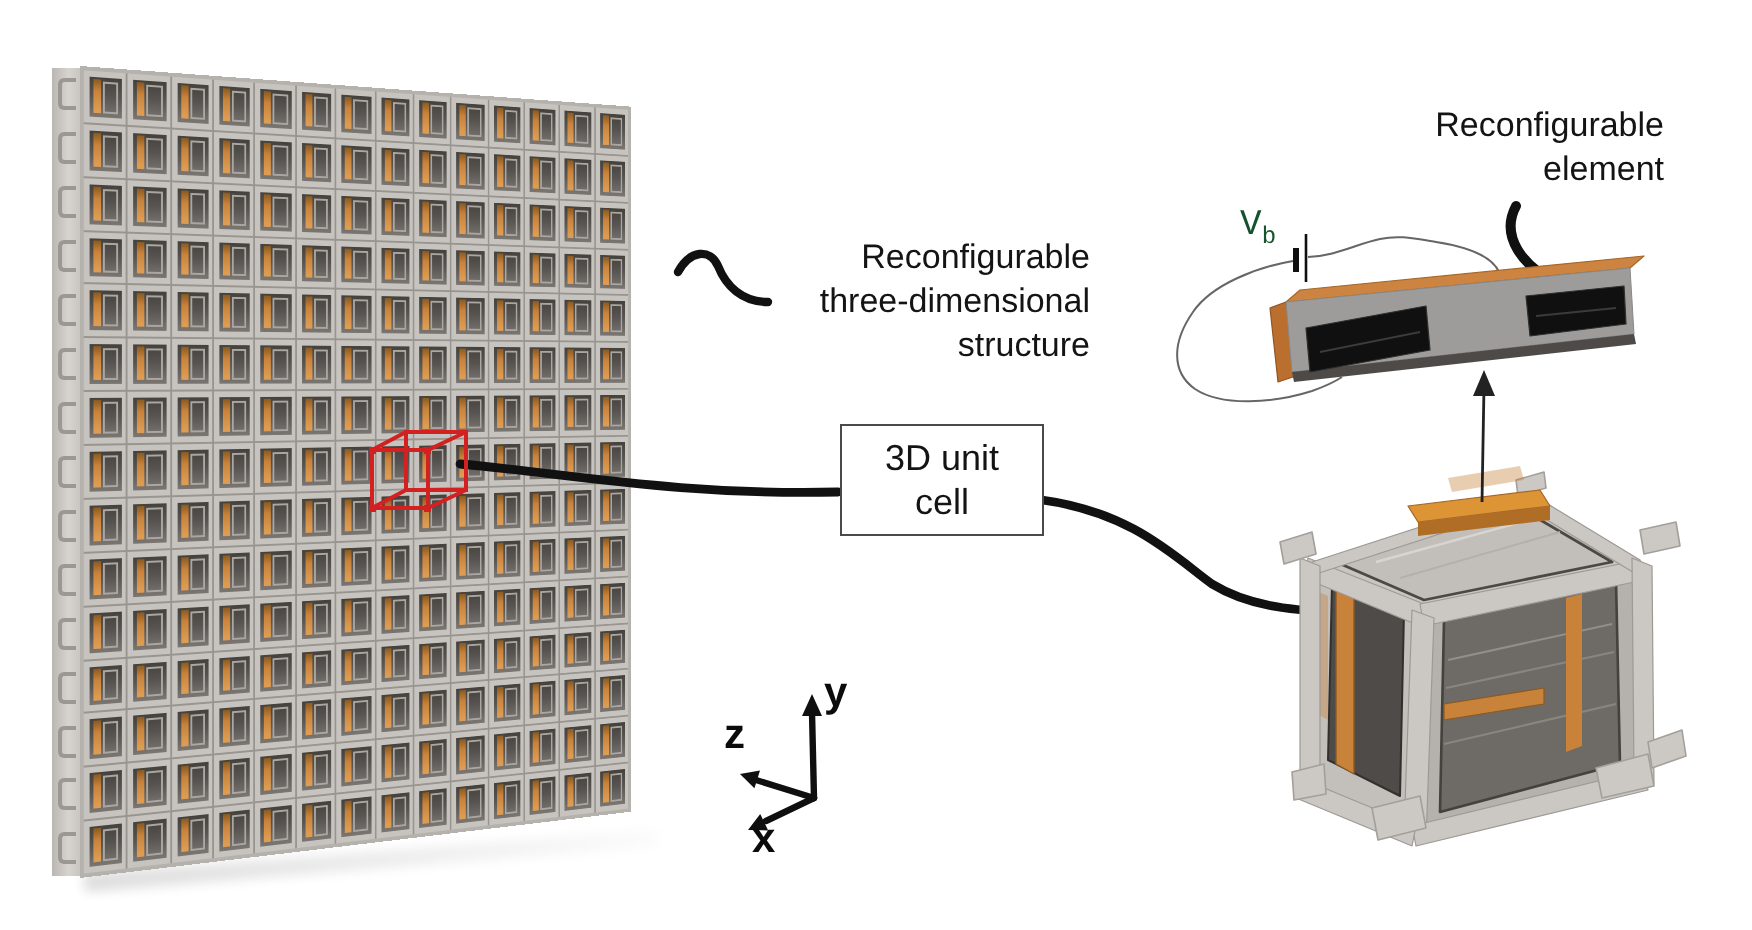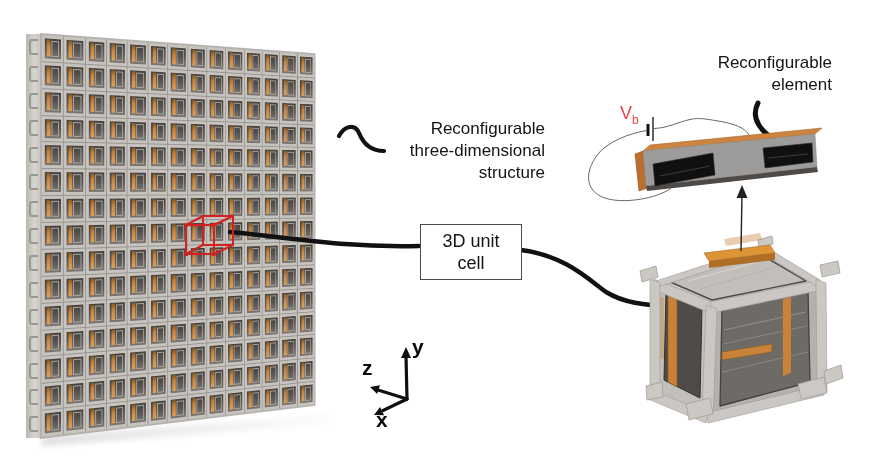--- a/index.html
+++ b/index.html
@@ -31,26 +31,26 @@
                   background:linear-gradient(90deg,rgba(0,0,0,.28),rgba(0,0,0,.03));
                   transform:rotate(-4.5deg);transform-origin:left center;filter:blur(3px);opacity:.5;}
 
   
   .overlay{position:absolute;left:0;top:0;z-index:5;pointer-events:none;}
 
   
   .lbl{position:absolute;z-index:6;white-space:pre-line;text-align:right;line-height:1.28;}
   .structure-label{left:383px;top:118px;width:162px;font-size:17px;}
   .element-label{left:692px;top:52px;width:140px;font-size:17px;}
-  .unitcell-box{position:absolute;z-index:6;left:420px;top:224px;width:100px;height:54px;
+  .unitcell-box{position:absolute;z-index:6;left:420px;top:212px;width:100px;height:54px;
                 background:#fff;border:1.5px solid #4a4a4a;display:flex;align-items:center;
                 justify-content:center;text-align:center;font-size:18px;line-height:1.25;
                 white-space:pre-line;}
   .vb-label{position:absolute;z-index:6;left:620px;top:103px;
-            font-family:Liberation Sans, sans-serif;font-size:18px;color:#ef4444;}
+            font-family:Liberation Mono, monospace;font-size:18px;color:#14532d;}
   .vb-label sub{font-size:12px;line-height:0;}
   .axis-label{position:absolute;z-index:6;font-weight:700;font-size:21px;color:#0b0b0b;}
   .axis-y{left:412px;top:335px;}
   .axis-z{left:362px;top:356px;}
   .axis-x{left:376px;top:408px;}
 </style>
 </head>
 <body>
 
 <div class="figure">

